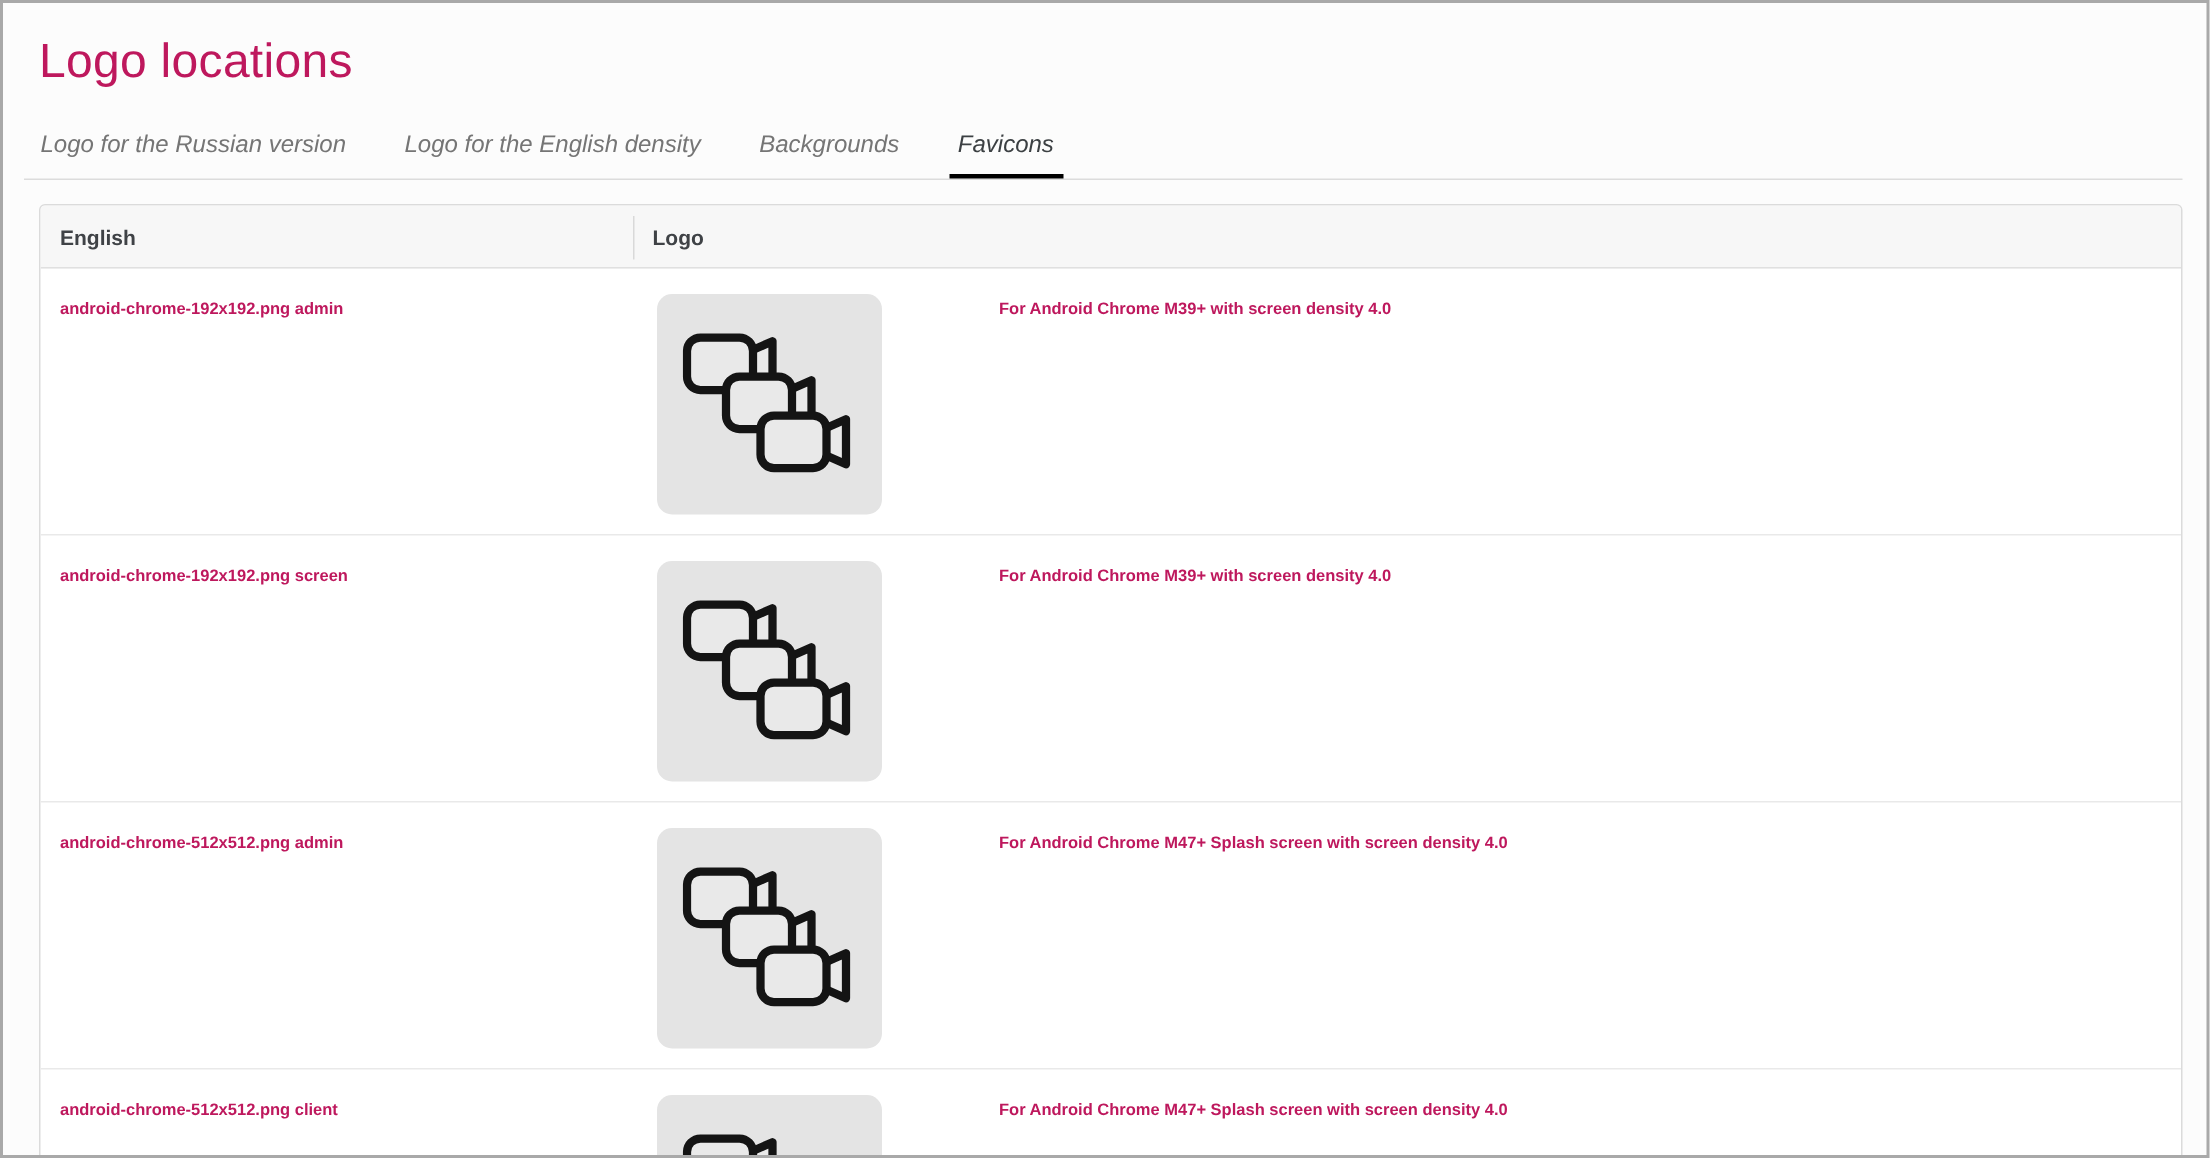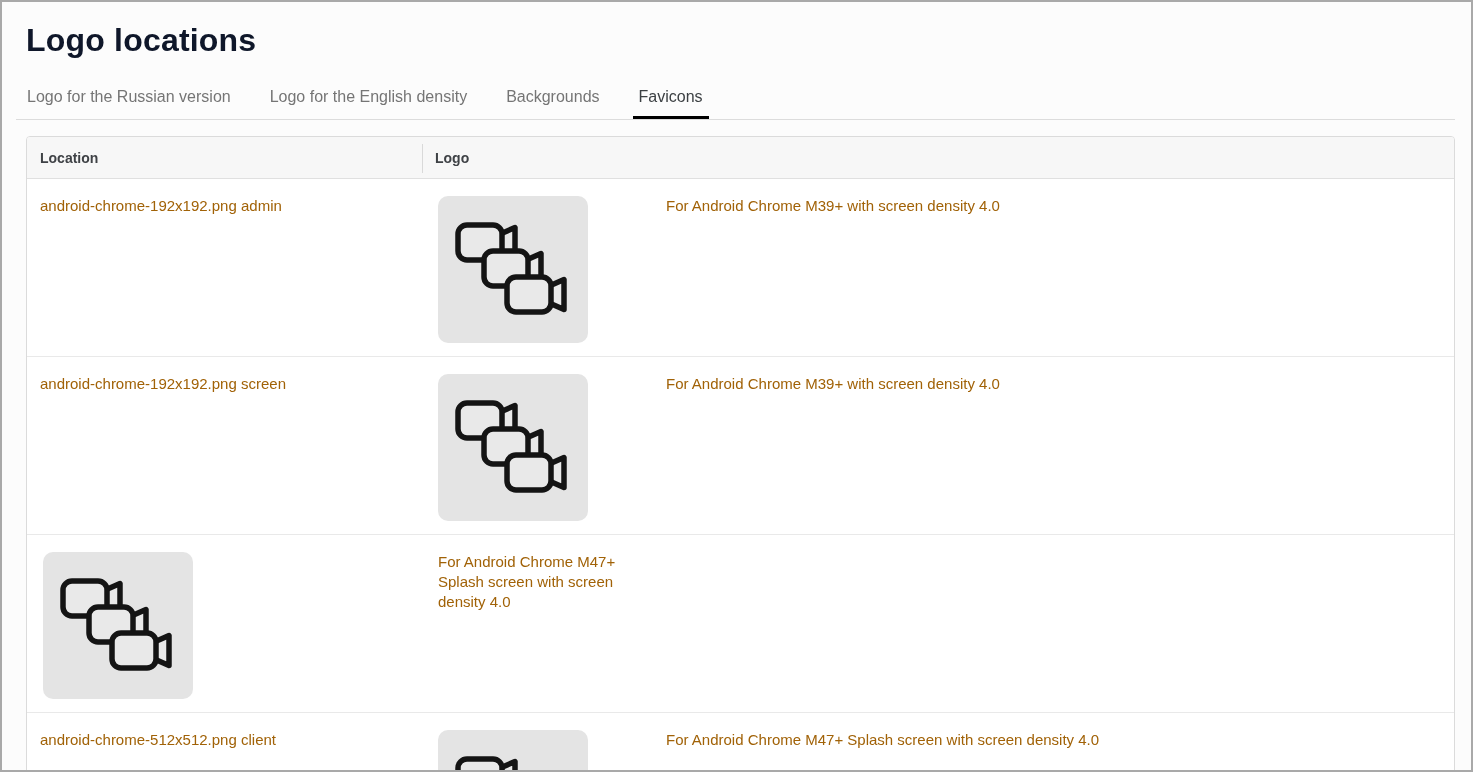--- a/index.html
+++ b/index.html
@@ -7,30 +7,31 @@
   body {
     font-family: "Liberation Sans", "DejaVu Sans", sans-serif;
     background: #fcfcfc;
     border: 2px solid #a9a9a9;
     overflow: hidden;
     position: relative;
   }
   .page-title {
     margin: 18px 0 0 24px;
     font-size: 32px;
-    font-weight: 700;
-    color: #0f172a;
+    font-weight: 400;
+    color: #be185d;
     line-height: 40px;
     letter-spacing: 0.2px;
   }
   .tabs {
     display: flex;
     margin: 27px 16px 16px 14px;
     border-bottom: 1px solid #dcdcdc;
     padding-left: 5px;
+    font-style: italic;
   }
   .tab {
     font-size: 16px;
     line-height: 19px;
     color: #757575;
     padding: 0 6px 13px 6px;
     margin-right: 27px;
     cursor: pointer;
     white-space: nowrap;
   }
@@ -74,23 +75,24 @@
   }
   .row {
     display: grid;
     grid-template-columns: 395px 228px 1fr;
     min-height: 178px;
     border-bottom: 1px solid #e9e9e9;
   }
   .row:last-child { border-bottom: none; }
   .cell {
     padding: 17px 10px 0 13px;
-    font-size: 15px;
+    font-size: 11px;
     line-height: 20px;
-    color: #a16207;
+    color: #be185d;
+    font-weight: bold;
   }
   .cell.logo-cell { padding: 17px 0 0 16px; }
   .cell.desc-cell { padding-left: 16px; }
   .logo-tile {
     width: 150px;
     height: 147px;
     background: #e4e4e4;
     border-radius: 10px;
     display: flex;
     align-items: center;
@@ -119,21 +121,21 @@
     <g id="cams3">
       <use href="#cam" x="3" y="3"></use>
       <use href="#cam" x="29" y="29"></use>
       <use href="#cam" x="52" y="55"></use>
     </g>
   </defs>
 </svg>
 
 <div class="table">
   <div class="thead">
-    <div class="th">Location</div>
+    <div class="th">English</div>
     <div class="th">Logo</div>
   </div>
 
   <div class="row">
     <div class="cell">android-chrome-192x192.png admin</div>
     <div class="cell logo-cell">
       <div class="logo-tile">
         <svg width="116" height="96" viewBox="0 0 116 96">
             <use href="#cams3"></use>
           </svg>
@@ -148,20 +150,21 @@
       <div class="logo-tile">
         <svg width="116" height="96" viewBox="0 0 116 96">
             <use href="#cams3"></use>
           </svg>
       </div>
     </div>
     <div class="cell desc-cell">For Android Chrome M39+ with screen density 4.0</div>
   </div>
 
   <div class="row">
+    <div class="cell">android-chrome-512x512.png admin</div>
     <div class="cell logo-cell">
       <div class="logo-tile">
         <svg width="116" height="96" viewBox="0 0 116 96">
             <use href="#cams3"></use>
           </svg>
       </div>
     </div>
     <div class="cell desc-cell">For Android Chrome M47+ Splash screen with screen density 4.0</div>
   </div>
 

